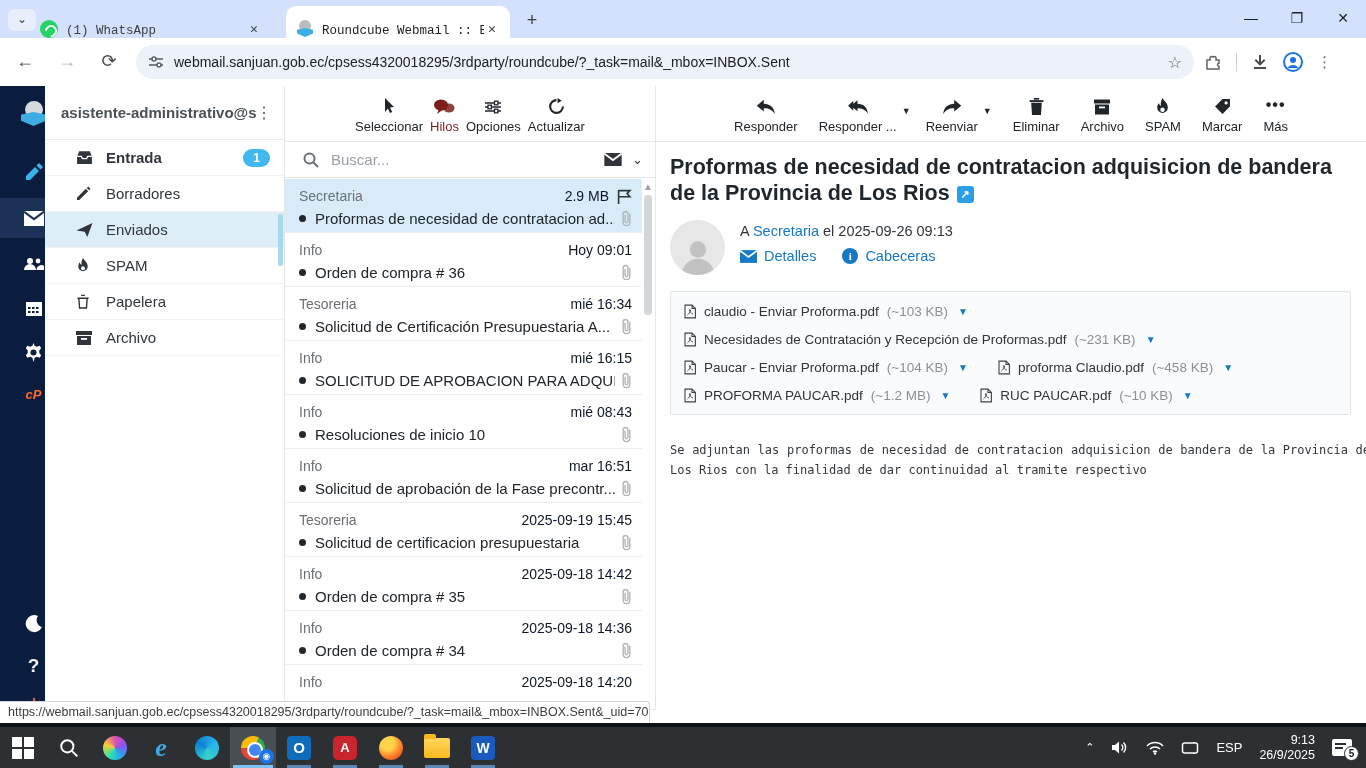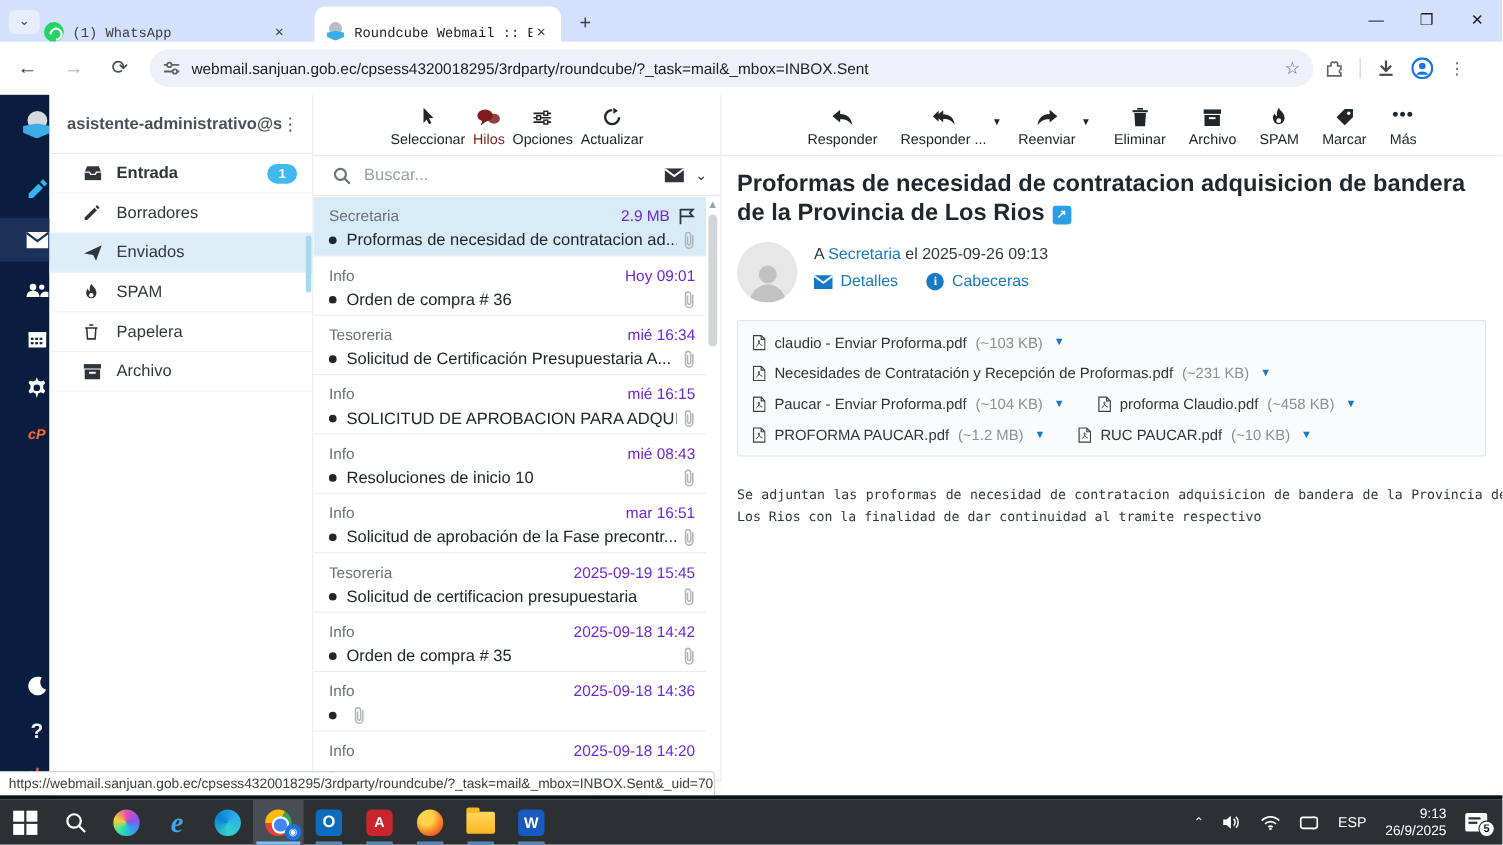--- a/index.html
+++ b/index.html
@@ -68,21 +68,21 @@
   .searchrow input { border:0; outline:0; background:transparent; font-size:15px; color:#3c4043; margin-left:12px; flex:1; font-family:"Liberation Sans",sans-serif; }
   .searchrow input::placeholder { color:#9aa0a6; }
   .srch-env { color:#2f353a; margin-right:10px; }
   .srch-chev { color:#2f353a; font-size:13px; }
 
   .msgs { position:absolute; left:0; top:93px; width:357px; height:602px; overflow:hidden; }
   .msg { height:54px; padding:7px 10px 0 14px; border-bottom:1px solid #ededed; }
   .msg.sel { background:#d7ecf8; }
   .msg .l1 { display:flex; align-items:center; height:20px; }
   .msg .sender { flex:1; color:#6b7176; font-size:14px; }
-  .msg .meta { color:#6d28d9; font-size:14px; }
+  .msg .meta { color:#0f172a; font-size:14px; }
   .msg .l2 { display:flex; align-items:center; height:24px; }
   .msg .dot { width:7px; height:7px; border-radius:50%; background:#21262b; margin-right:9px; flex:0 0 auto; }
   .msg .subj { flex:1; color:#21262b; font-size:15px; white-space:nowrap; overflow:hidden; }
   .msg .clip { color:#b2b6ba; margin-left:6px; }
   .msg .flagico { color:#2f353a; margin-left:8px; }
   .list-scroll { position:absolute; right:0; top:93px; width:14px; height:602px; }
   .list-scroll .arr { position:absolute; left:0; width:14px; text-align:center; color:#9aa0a6; font-size:10px; }
   .list-scroll .thumb { position:absolute; left:3px; top:16px; width:8px; height:120px; background:#d3d6d9; border-radius:4px; }
   .listfooter { position:absolute; left:0; bottom:-20px; width:371px; height:34px; background:#fff; border-top:1px solid #e6e6e6; }
   .pagebox { position:absolute; left:258px; top:6px; width:40px; height:22px; border:1px solid #c6c9cc; border-radius:4px; background:#fff; }
@@ -540,20 +540,21 @@
           </div>
       </div>
 
       <div class="msg">
         <div class="l1">
             <span class="sender">Info</span>
             <span class="meta">2025-09-18 14:36</span>
           </div>
         <div class="l2">
             <span class="dot"></span>
+            <span class="subj">Orden de compra # 34</span>
           <span class="clip">
               <svg width="11" height="17" viewBox="0 0 10 18" fill="none" stroke="currentColor" stroke-width="1.5">
                 <path d="M8.5 4v9a3.5 3.5 0 0 1-7 0V4a2.5 2.5 0 0 1 5 0v8a1.5 1.5 0 0 1-3 0V5"></path>
               </svg>
             </span>
           </div>
       </div>
 
       <div class="msg">
         <div class="l1">

